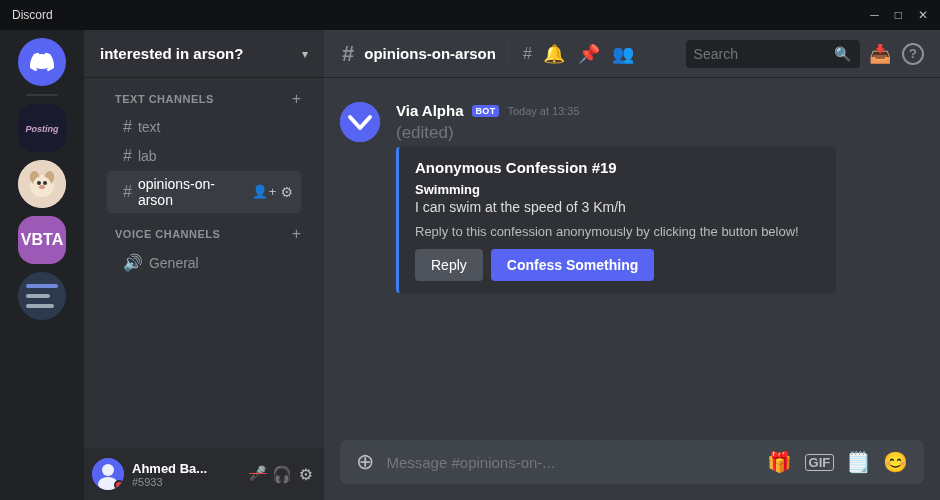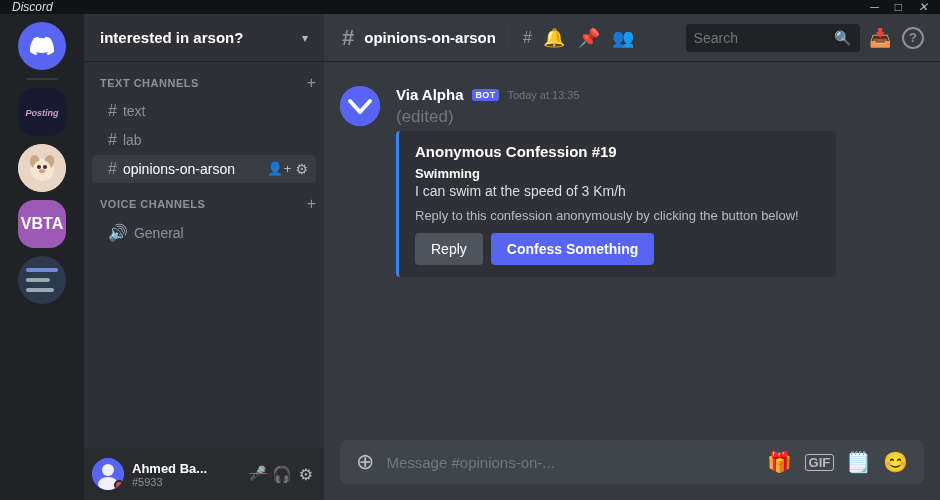--- a/index.html
+++ b/index.html
@@ -10,28 +10,27 @@
       width: 940px;
       height: 500px;
       overflow: hidden;
       display: flex;
       flex-direction: column;
     }
 
     
     .titlebar {
       background: #111214;
-      height: 14px;
+      height: 30px;
       display: flex;
       align-items: center;
       justify-content: space-between;
       padding: 0 12px;
       flex-shrink: 0;
       user-select: none;
-      font-style: italic;
     }
     .titlebar-title {
       color: #dcddde;
       font-size: 12px;
       font-weight: 500;
     }
     .titlebar-controls {
       display: flex;
       gap: 16px;
     }
@@ -108,21 +107,21 @@
       font-size: 15px;
       color: #fff;
     }
     .server-header-chevron {
       color: #b9bbbe;
       font-size: 12px;
     }
     .channel-list {
       flex: 1;
       overflow-y: auto;
-      padding: 8px 0;
+      padding: 8px 15px;
     }
     .channel-category {
       display: flex;
       align-items: center;
       justify-content: space-between;
       padding: 4px 8px 4px 16px;
       cursor: pointer;
     }
     .channel-category-name {
       font-size: 11px;

